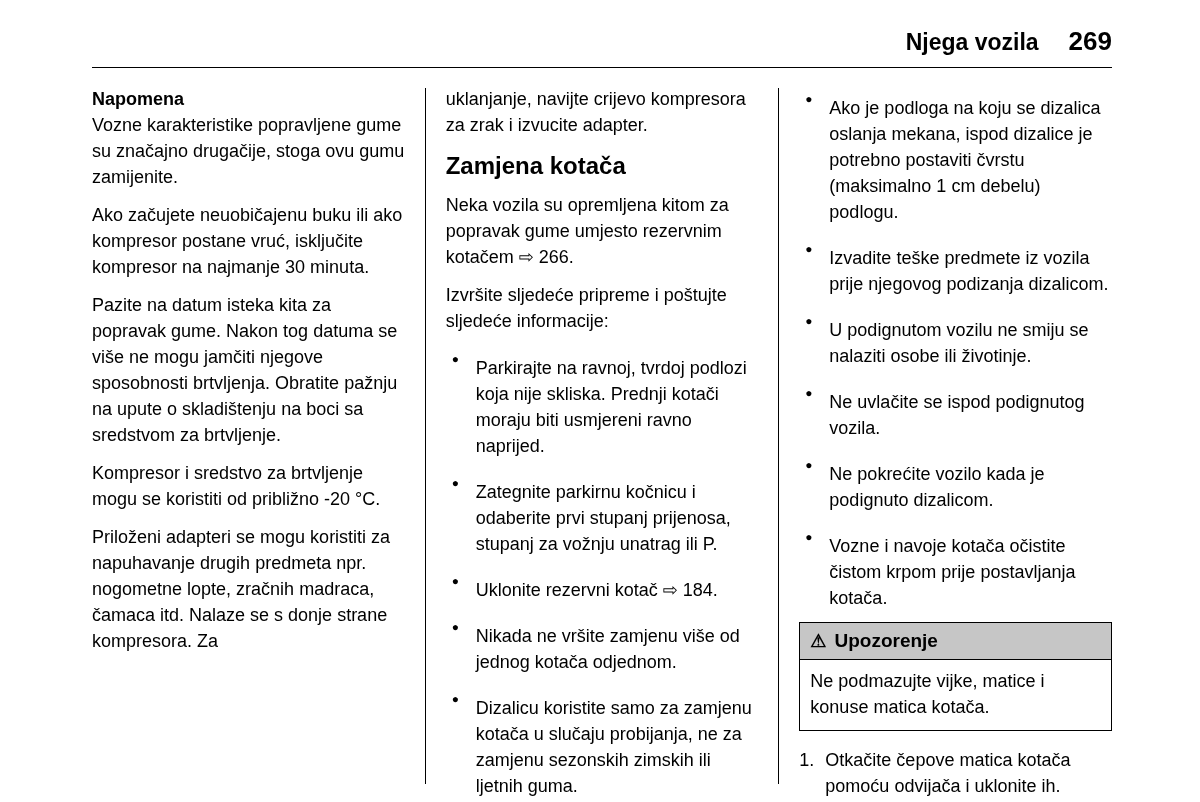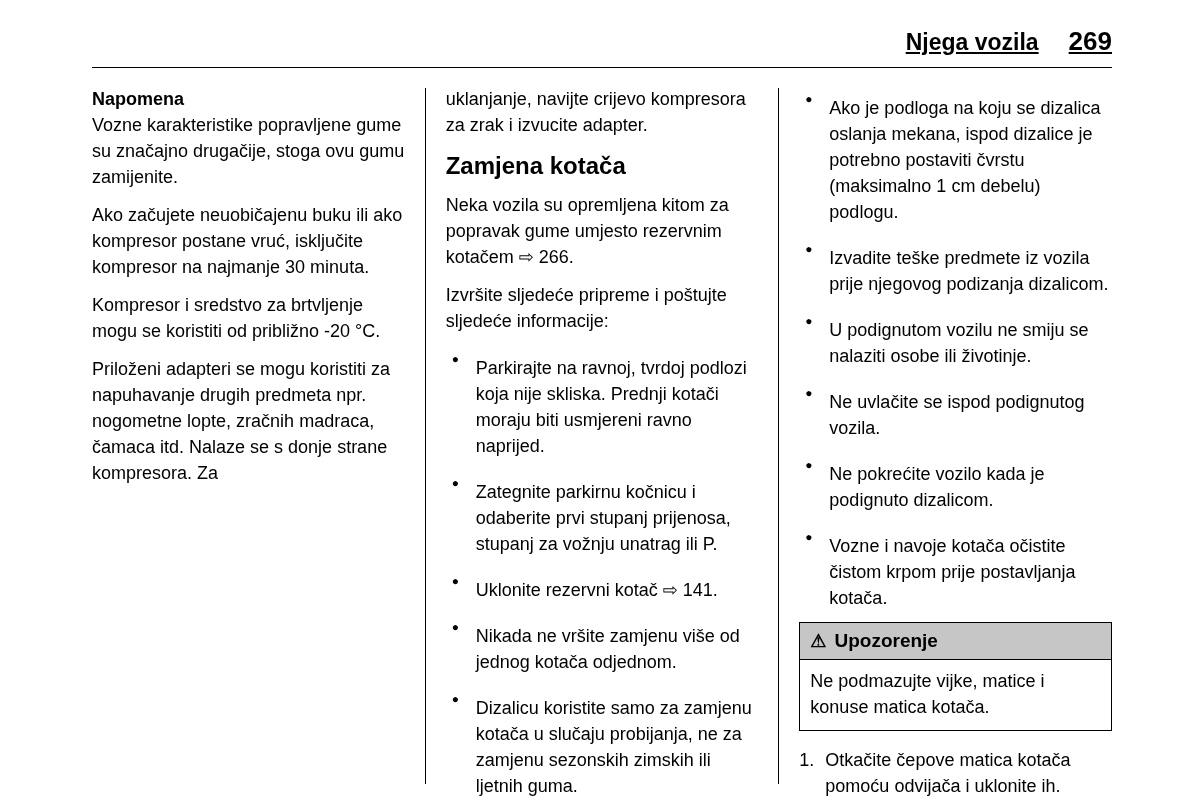--- a/index.html
+++ b/index.html
@@ -14,21 +14,20 @@
     width: 1200px; height: 802px;
     padding: 26px 88px 0 92px;
     position: relative;
   }
   .page-header {
     display: flex;
     justify-content: flex-end;
     align-items: baseline;
     gap: 30px;
     padding-bottom: 10px;
-    text-decoration: underline;
   }
   .page-header .title { font-size: 23px; font-weight: bold; }
   .page-header .pagenum { font-size: 26px; font-weight: bold; }
   .header-rule {
     border: none;
     border-top: 1.5px solid #000;
     width: 100%;
   }
   .columns {
     display: flex;
@@ -107,20 +106,21 @@
   <hr class="header-rule">
 
   <div class="columns">
 
     <div class="col first">
       <p>
         <span class="note-title">Napomena</span><br>
         <span>Vozne karakteristike popravljene gume su značajno drugačije, stoga ovu gumu zamijenite.</span>
       </p>
       <p>Ako začujete neuobičajenu buku ili ako kompresor postane vruć, isključite kompresor na najmanje 30 minuta.</p>
+      <p>Pazite na datum isteka kita za popravak gume. Nakon tog datuma se više ne mogu jamčiti njegove sposobnosti brtvljenja. Obratite pažnju na upute o skladištenju na boci sa sredstvom za brtvljenje.</p>
       <p>Kompresor i sredstvo za brtvljenje mogu se koristiti od približno -20 °C.</p>
       <p>Priloženi adapteri se mogu koristiti za napuhavanje drugih predmeta npr. nogometne lopte, zračnih madraca, čamaca itd. Nalaze se s donje strane kompresora. Za</p>
     </div>
 
     <div class="vdivider"></div>
 
     <div class="col">
       <p>uklanjanje, navijte crijevo kompresora za zrak i izvucite adapter.</p>
       <h1 class="section-title">Zamjena kotača</h1>
       <p>Neka vozila su opremljena kitom za popravak gume umjesto rezervnim kotačem ⇨ 266.</p>
@@ -129,21 +129,21 @@
         <li>
           <span class="bullet">●</span>
           <span class="btext">Parkirajte na ravnoj, tvrdoj podlozi koja nije skliska. Prednji kotači moraju biti usmjereni ravno naprijed.</span>
         </li>
         <li>
           <span class="bullet">●</span>
           <span class="btext">Zategnite parkirnu kočnicu i odaberite prvi stupanj prijenosa, stupanj za vožnju unatrag ili P.</span>
         </li>
         <li>
           <span class="bullet">●</span>
-          <span class="btext">Uklonite rezervni kotač ⇨ 141.</span>
+          <span class="btext">Uklonite rezervni kotač ⇨ 184.</span>
         </li>
         <li>
           <span class="bullet">●</span>
           <span class="btext">Nikada ne vršite zamjenu više od jednog kotača odjednom.</span>
         </li>
         <li>
           <span class="bullet">●</span>
           <span class="btext">Dizalicu koristite samo za zamjenu kotača u slučaju probijanja, ne za zamjenu sezonskih zimskih ili ljetnih guma.</span>
         </li>
         <li>

